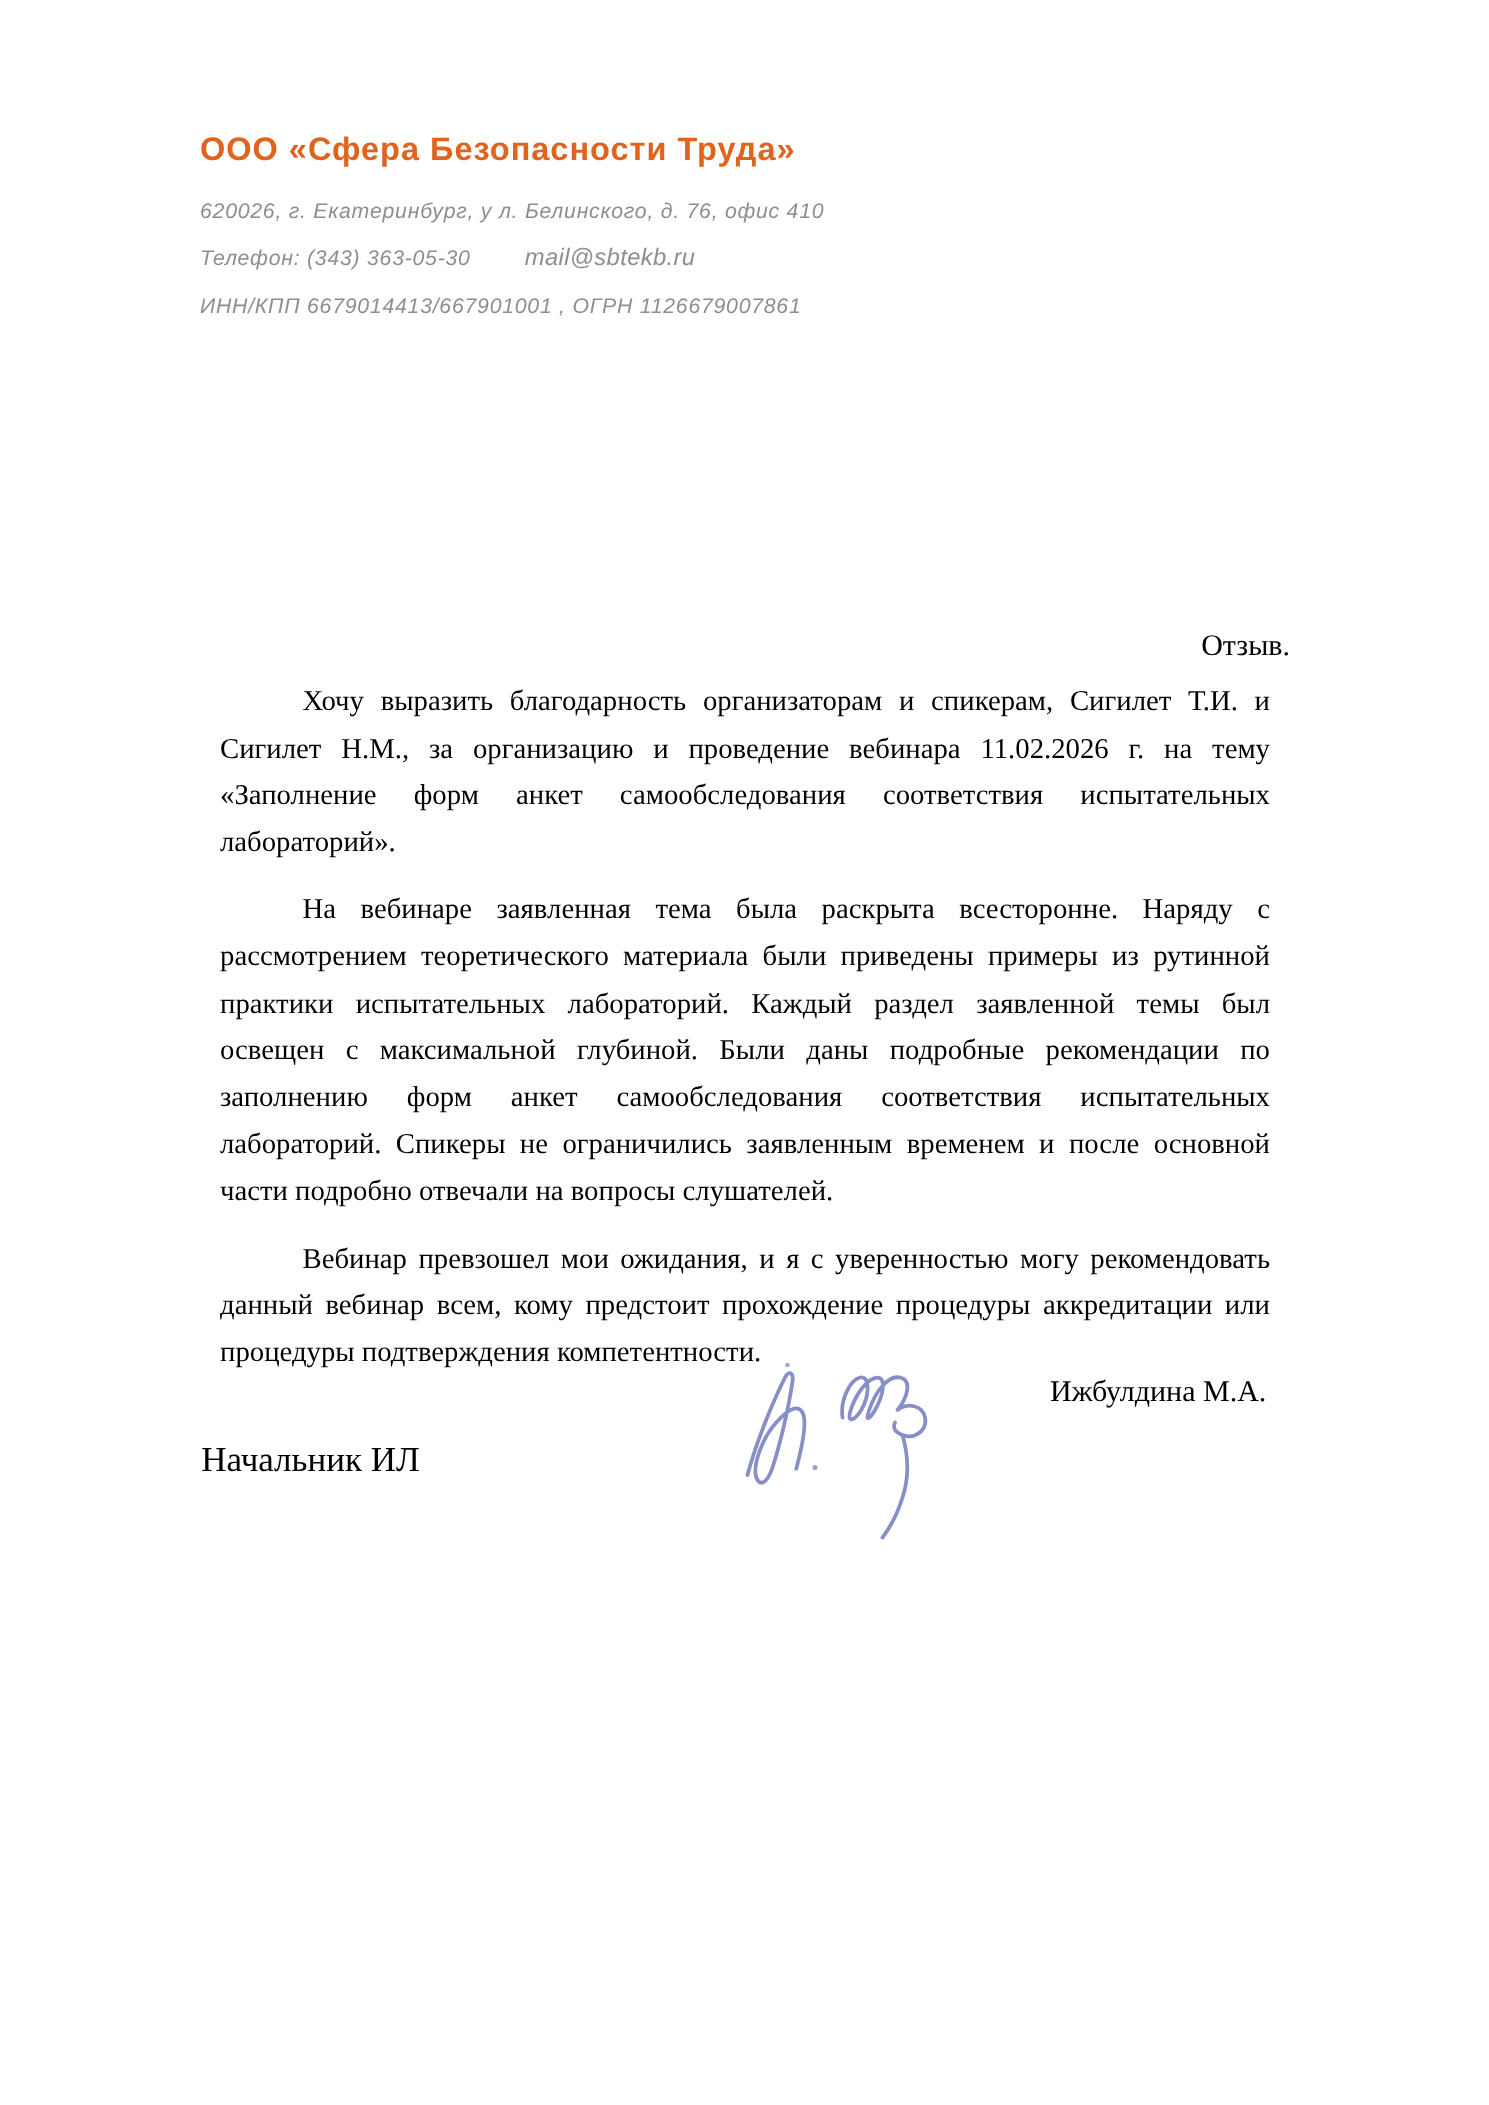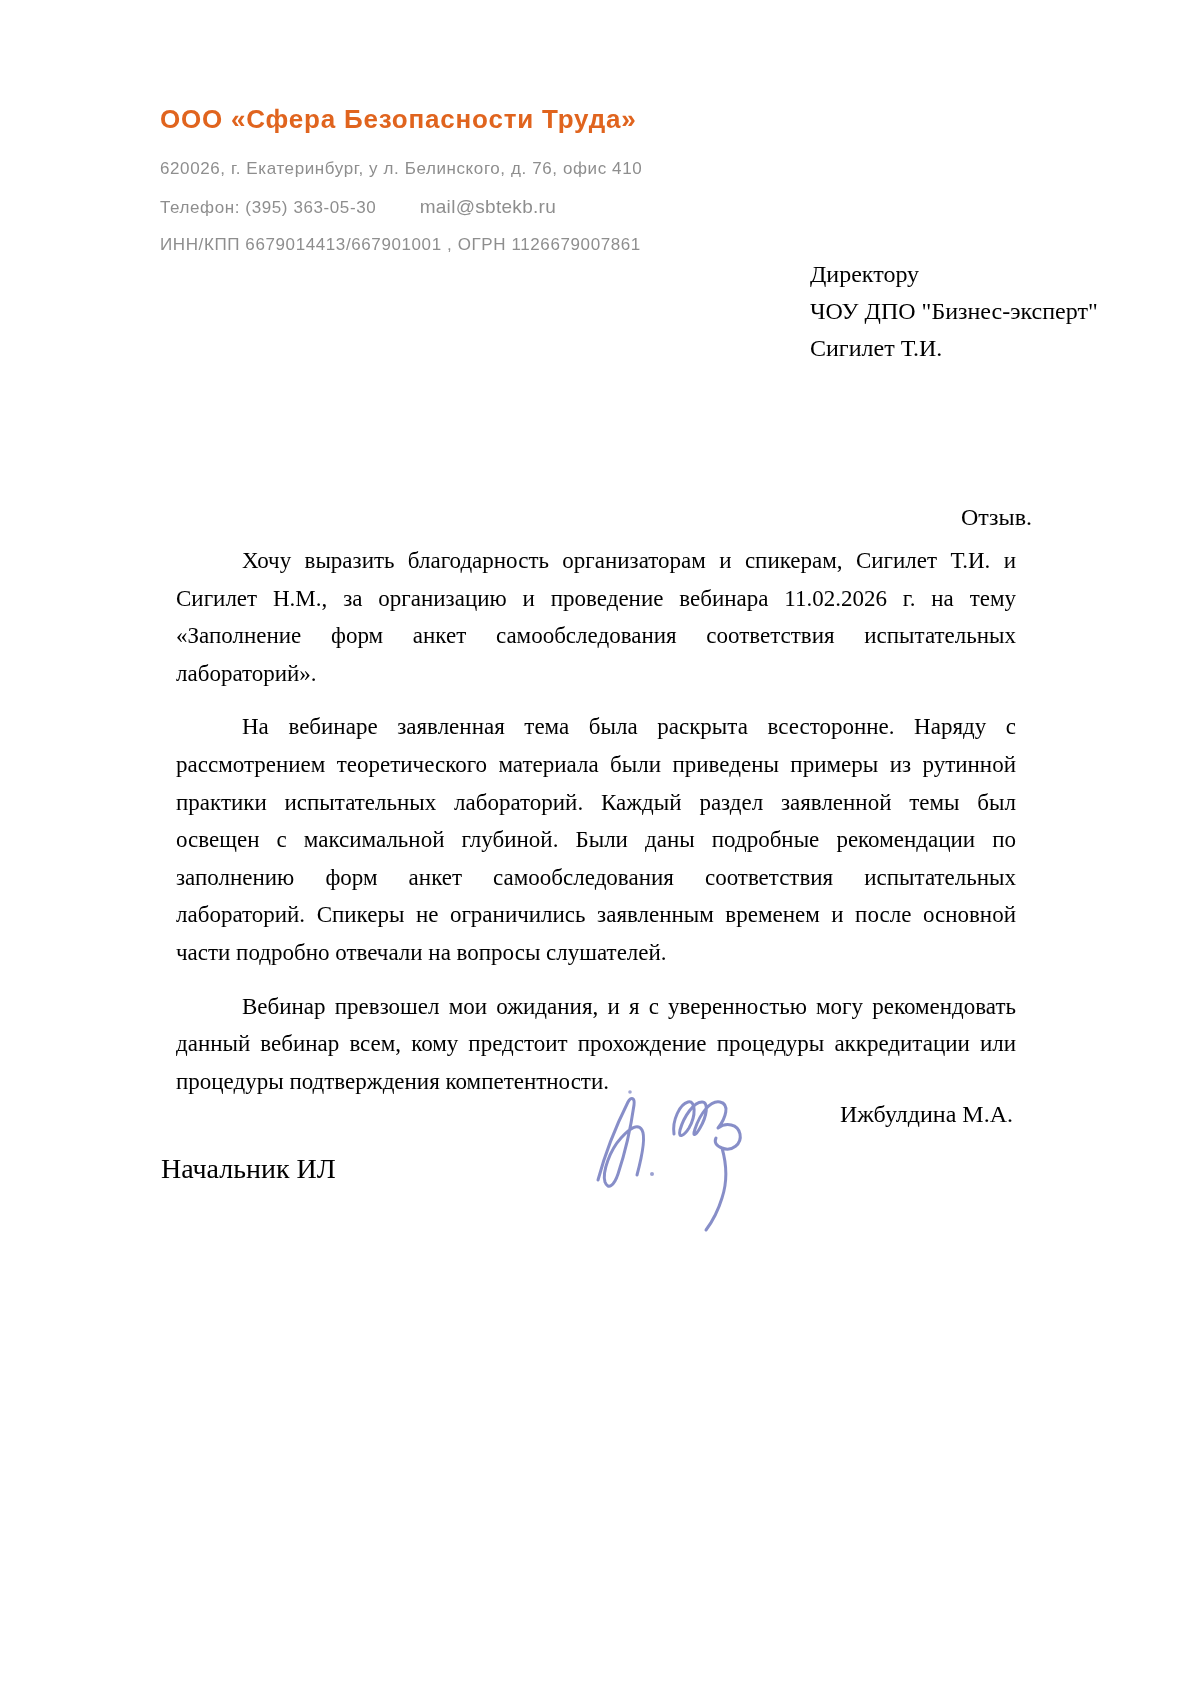--- a/index.html
+++ b/index.html
@@ -31,20 +31,21 @@
     letter-spacing: 0.8px;
     color: #e0641e;
     margin: 0 0 24px 0;
   }
   .lh-line {
     font-size: 17px;
     letter-spacing: 0.6px;
     color: #8e8e8e;
     margin: 0 0 17px 0;
     font-weight: 400;
+    font-style: italic;
   }
   .lh-line:last-child { margin-bottom: 0; }
   .lh-email {
     font-size: 19px;
     letter-spacing: 0.3px;
     color: #8e8e8e;
     margin-left: 38px;
   }
 
   
@@ -108,31 +109,26 @@
 </style>
 </head>
 <body>
 
 <div class="page">
 
   <div class="letterhead">
     <div class="company-name">ООО «Сфера Безопасности Труда»</div>
     <div class="lh-line">620026, г. Екатеринбург, у л. Белинского, д. 76, офис 410</div>
     <div class="lh-line">
-      <span>Телефон: (395) 363-05-30</span>
+      <span>Телефон: (343) 363-05-30</span>
       <span class="lh-email">mail@sbtekb.ru</span>
     </div>
     <div class="lh-line">ИНН/КПП 6679014413/667901001 , ОГРН 1126679007861</div>
   </div>
 
-  <div class="addressee">
-    <div>Директору</div>
-    <div>ЧОУ ДПО "Бизнес-эксперт"</div>
-    <div>Сигилет Т.И.</div>
-  </div>
 
   <div class="doc-title">Отзыв.</div>
 
   <div class="doc-body">
     <p>Хочу выразить благодарность организаторам и спикерам, Сигилет Т.И. и Сигилет Н.М., за организацию и проведение вебинара 11.02.2026 г. на тему «Заполнение форм анкет самообследования соответствия испытательных лабораторий».</p>
     <p>На вебинаре заявленная тема была раскрыта всесторонне. Наряду с рассмотрением теоретического материала были приведены примеры из рутинной практики испытательных лабораторий. Каждый раздел заявленной темы был освещен с максимальной глубиной. Были даны подробные рекомендации по заполнению форм анкет самообследования соответствия испытательных лабораторий. Спикеры не ограничились заявленным временем и после основной части подробно отвечали на вопросы слушателей.</p>
     <p>Вебинар превзошел мои ожидания, и я с уверенностью могу рекомендовать данный вебинар всем, кому предстоит прохождение процедуры аккредитации или процедуры подтверждения компетентности.</p>
   </div>
 
   <div class="sign-position">Начальник ИЛ</div>

